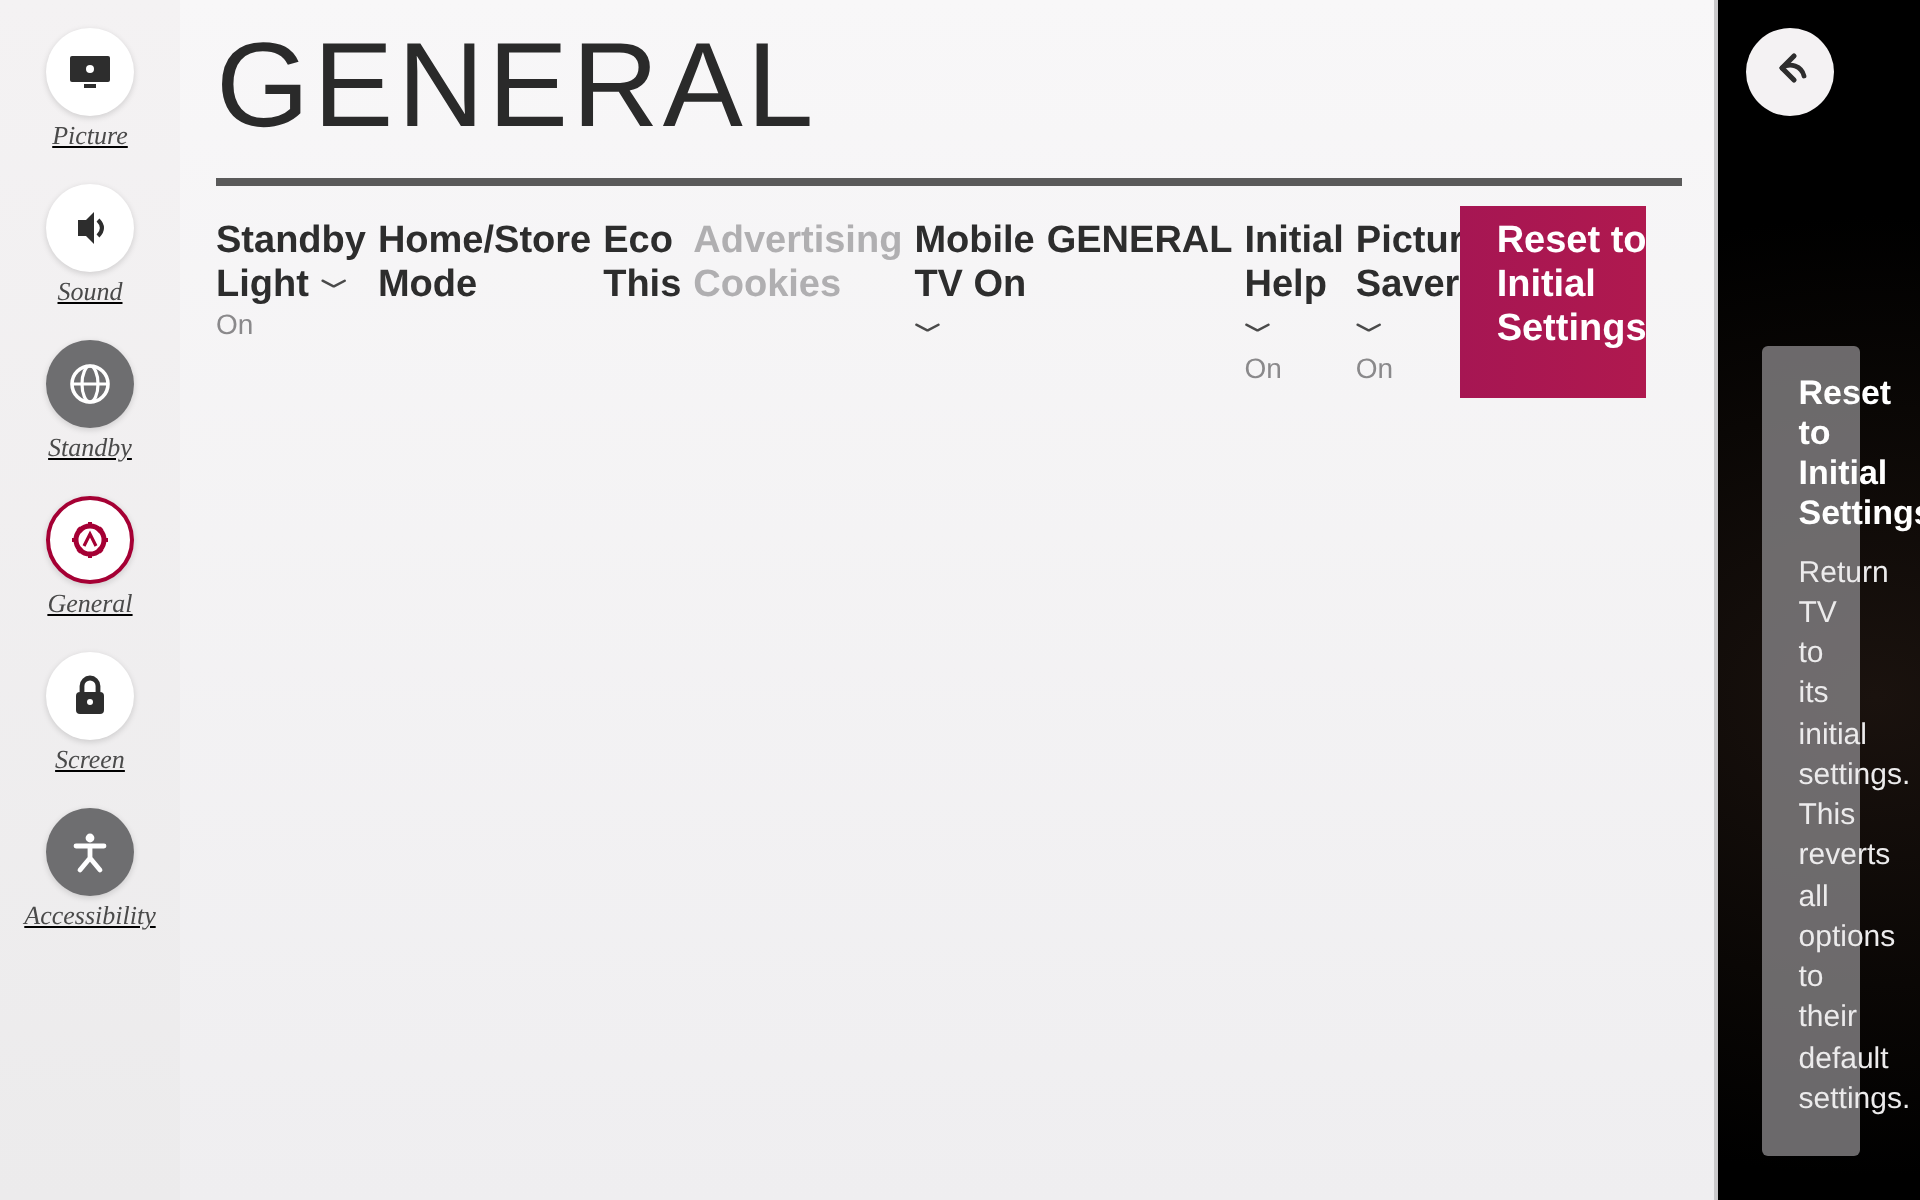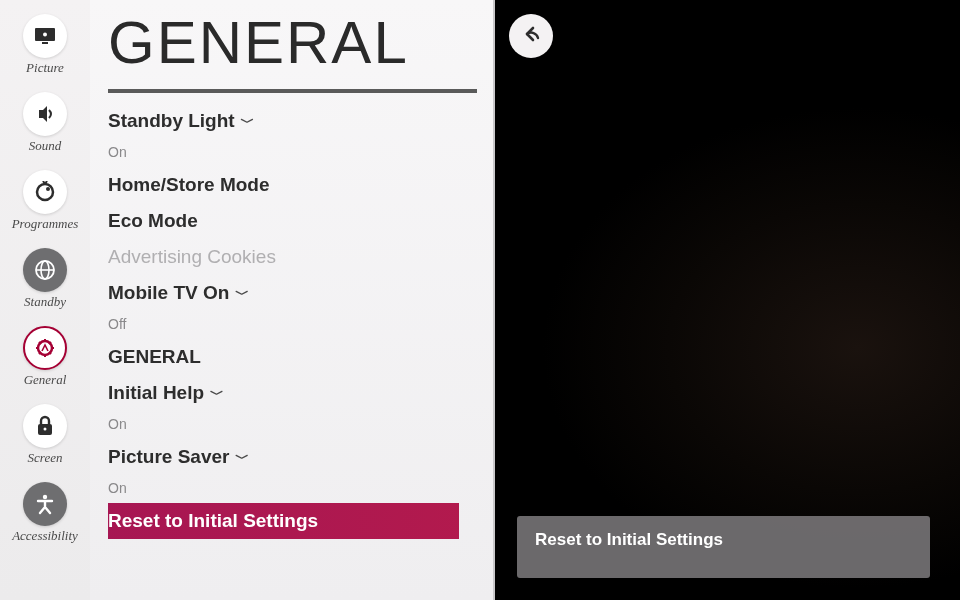--- a/index.html
+++ b/index.html
@@ -9,20 +9,21 @@
   
   .sidebar {
     width: 90px;
     height: 100%;
     background: linear-gradient(to bottom, #f4f2f3, #ecebec);
     display: flex;
     flex-direction: column;
     align-items: center;
     padding-top: 10px;
     gap: 4px;
+    text-decoration: underline;
   }
   .sidebar-item {
     width: 100%;
     display: flex;
     flex-direction: column;
     align-items: center;
     gap: 2px;
     padding: 4px 0 8px;
     cursor: pointer;
   }
@@ -73,36 +74,36 @@
     margin: 6px 16px 10px 0;
   }
   .list-wrap {
     position: relative;
     margin-right: 34px;
     flex: 1;
     overflow: hidden;
   }
   .list {
     display: flex;
-    flex-direction: column;
+    flex-direction: row;
   }
   .list-item {
     padding: 7px 6px 7px 0;
     cursor: pointer;
   }
   .item-label {
     font-size: 19px;
     font-weight: 600;
     color: #2d2d2d;
   }
-  .item-label.disabled { color: #b0afb1; font-weight: 400; }
+  .item-label.disabled { color: #b0afb1; font-weight: 700; }
   .item-value {
     font-size: 14px;
     color: #8a898b;
-    margin-top: 12px;
+    margin-top: 0;
   }
   .chev { font-size: 14px; color: #4a4a4a; margin-left: 2px; }
   .list-item.highlight {
     background: #a50051;
     background: linear-gradient(to right,#a61653,#b31a4d);
     margin-left: -18px;
     padding-left: 18px;
     margin-right: -34px;
     padding-right: 34px;
   }
@@ -160,30 +161,20 @@
   <div class="sidebar-item">
     <div class="sidebar-icon">
       <svg width="24" height="20" viewBox="0 0 24 20">
           <path d="M6 6 L10 6 L14 2 L14 18 L10 14 L6 14 Z" fill="#2d2d2d"></path>
           <path d="M16 6 Q20 10 16 14" stroke="#2d2d2d" stroke-width="2" fill="none"></path>
         </svg>
     </div>
     <span class="sidebar-label">Sound</span>
   </div>
 
-  <div class="sidebar-item">
-    <div class="sidebar-icon">
-      <svg width="24" height="22" viewBox="0 0 24 22">
-          <circle cx="12" cy="11" r="8" fill="none" stroke="#2d2d2d" stroke-width="2.5"></circle>
-          <path d="M12 3 L14 0 M12 3 L10 0" stroke="#2d2d2d" stroke-width="2"></path>
-          <circle cx="15" cy="8" r="2" fill="#2d2d2d"></circle>
-        </svg>
-    </div>
-    <span class="sidebar-label">Programmes</span>
-  </div>
 
   <div class="sidebar-item">
     <div class="sidebar-icon dark">
       <svg width="22" height="22" viewBox="0 0 22 22">
           <circle cx="11" cy="11" r="9" fill="none" stroke="#fff" stroke-width="1.8"></circle>
           <ellipse cx="11" cy="11" rx="4" ry="9" fill="none" stroke="#fff" stroke-width="1.6"></ellipse>
           <line x1="2" y1="11" x2="20" y2="11" stroke="#fff" stroke-width="1.6"></line>
         </svg>
     </div>
     <span class="sidebar-label">Standby</span>
@@ -233,30 +224,29 @@
       <div class="list-item">
         <div class="item-label"><span>Standby Light</span><span class="chev"> ﹀</span></div>
         <div class="item-value">On</div>
       </div>
 
       <div class="list-item">
         <div class="item-label">Home/Store Mode</div>
       </div>
 
       <div class="list-item">
-        <div class="item-label">Eco Mode</div>
+        <div class="item-label">Eco This</div>
       </div>
 
       <div class="list-item">
         <div class="item-label disabled">Advertising Cookies</div>
       </div>
 
       <div class="list-item">
         <div class="item-label"><span>Mobile TV On</span><span class="chev"> ﹀</span></div>
-        <div class="item-value">Off</div>
       </div>
 
       <div class="list-item">
         <div class="item-label">GENERAL</div>
       </div>
 
       <div class="list-item">
         <div class="item-label"><span>Initial Help</span><span class="chev"> ﹀</span></div>
         <div class="item-value">On</div>
       </div>
@@ -279,14 +269,15 @@
   <div class="back-btn">
     <span>
       <svg width="22" height="22" viewBox="0 0 22 22">
           <path d="M13 5 L7 11 L13 17" fill="none" stroke="#2d2d2d" stroke-width="2.6" stroke-linecap="round" stroke-linejoin="round"></path>
           <path d="M7 11 A7 7 0 0 1 18 15" fill="none" stroke="#2d2d2d" stroke-width="2.4" stroke-linecap="round"></path>
         </svg>
     </span>
   </div>
   <div class="tooltip">
     <div class="tooltip-title">Reset to Initial Settings</div>
+    <div class="tooltip-body">Return TV to its initial settings. This reverts all options to their default settings.</div>
   </div>
 </div>
 
 </body></html>

